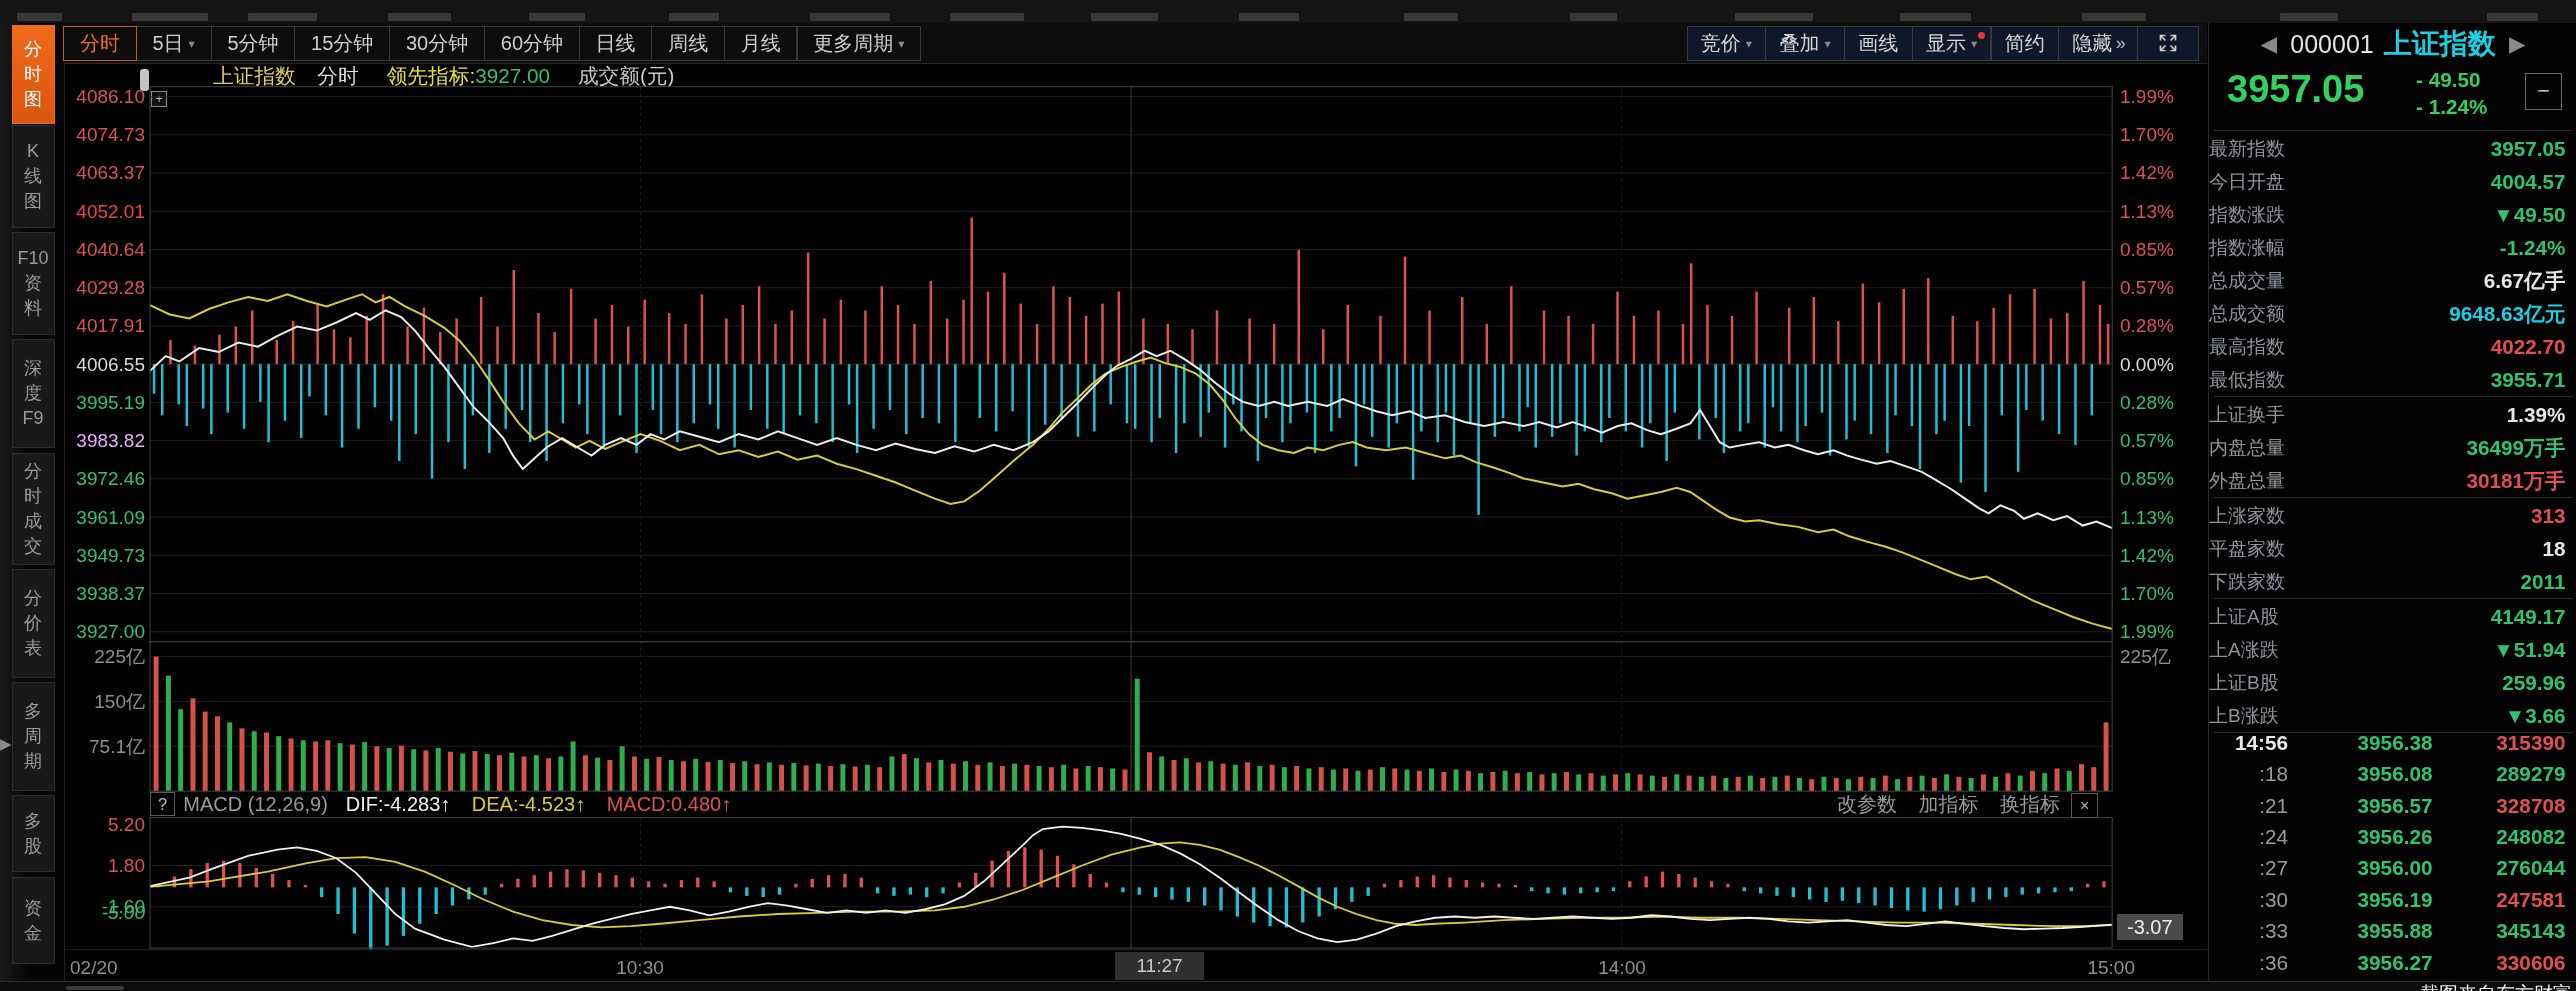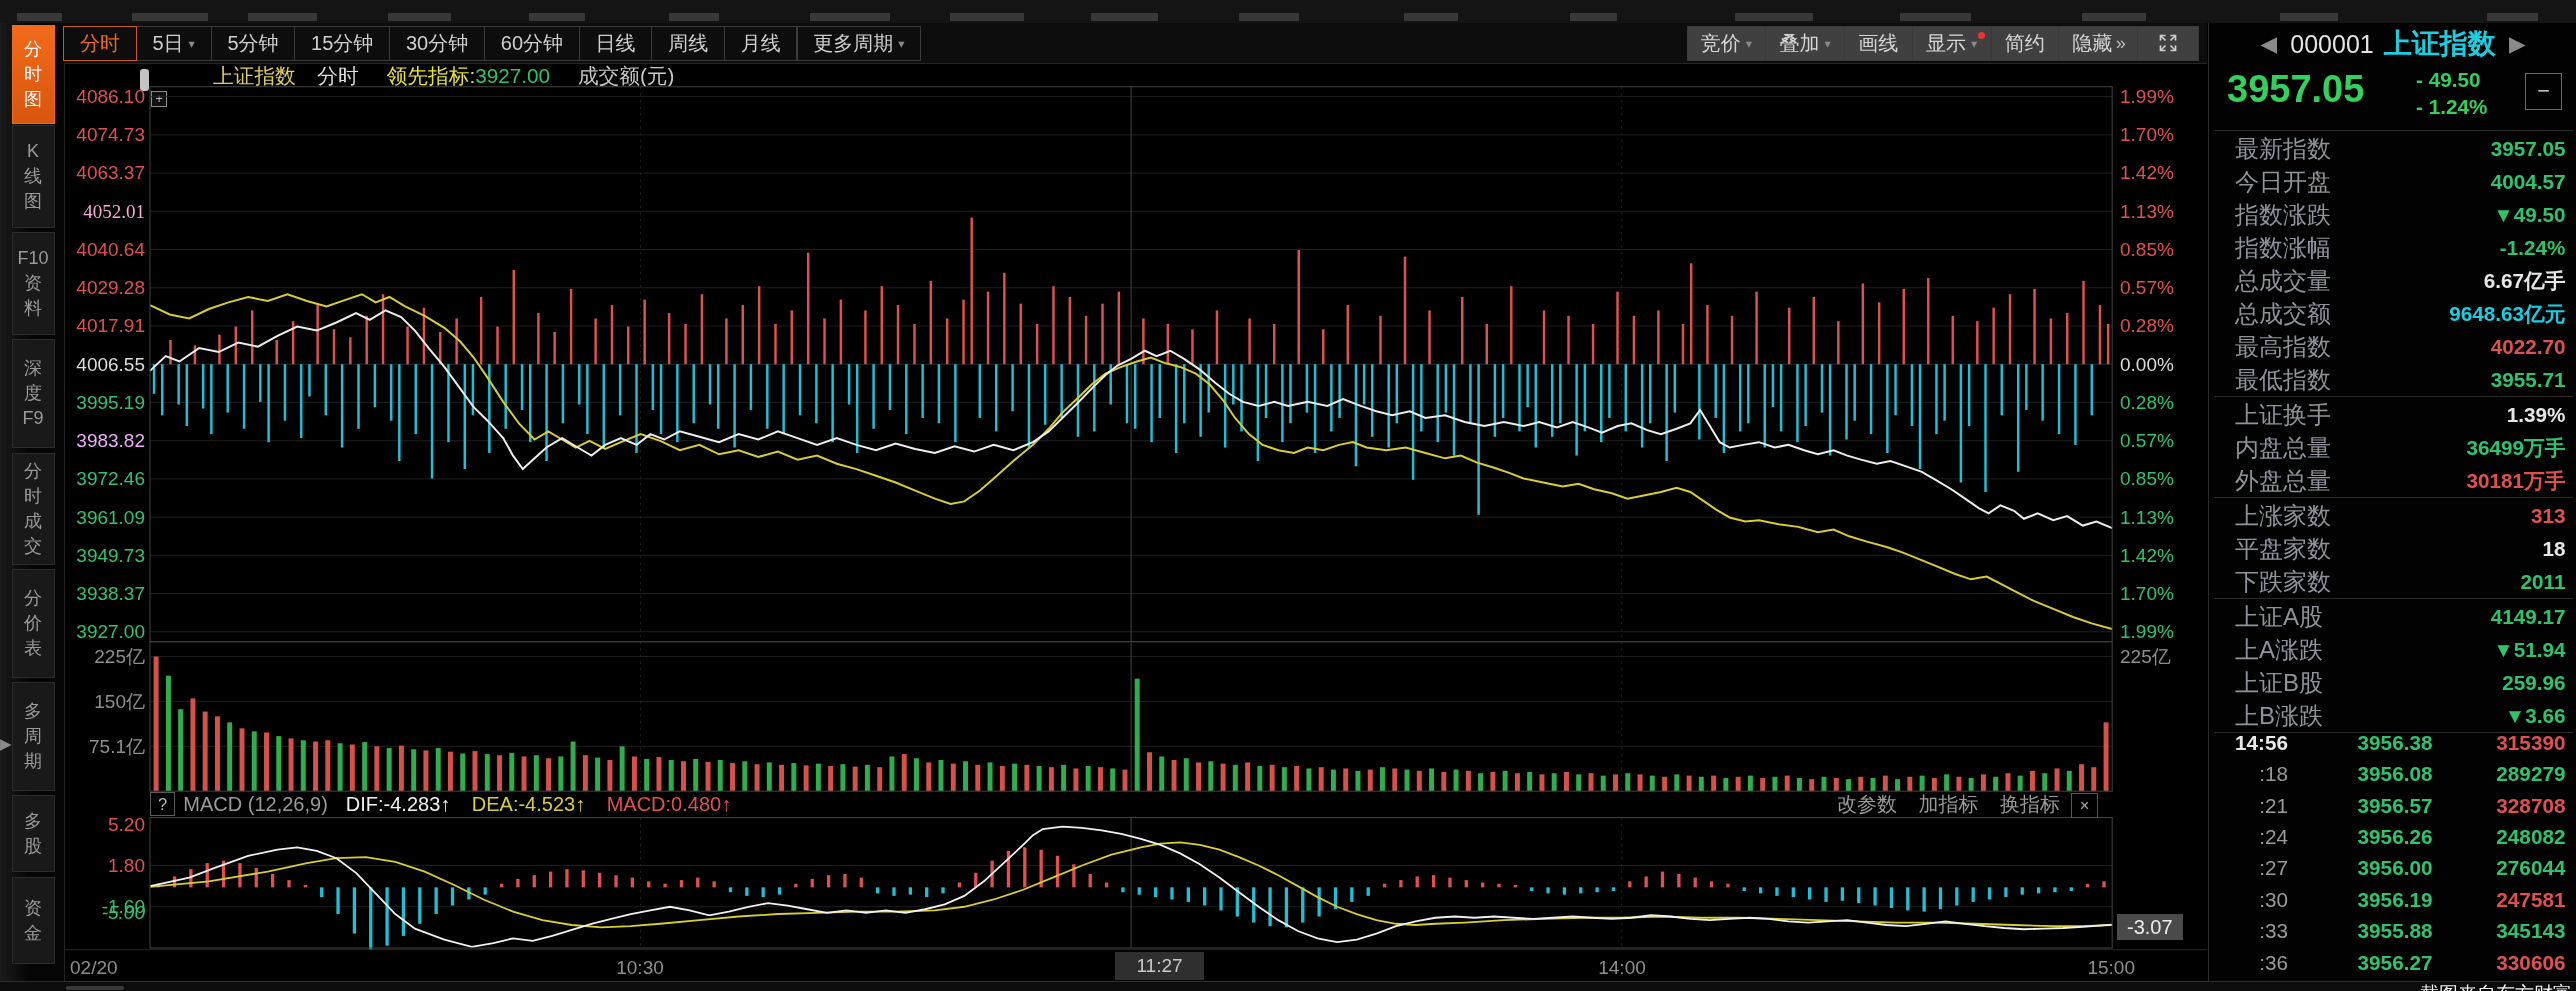--- a/index.html
+++ b/index.html
@@ -12,21 +12,21 @@
 
   
   #toolbar{left:64px;top:23px;width:2143px;height:40px;background:#0d0d0d;border-bottom:0.8px solid #262626;}
   #period-tabs{position:absolute;left:0;top:2.5px;display:flex;}
   .ptab{height:33px;display:flex;align-items:center;justify-content:center;padding:0 15.7px;
         border:0.8px solid #3a3a3a;margin-left:-0.8px;color:#cfcfcf;font-size:20px;cursor:pointer;background:#0d0d0d;white-space:nowrap;}
   .ptab.active{color:#f06a1e;border-color:#c85a1e;z-index:2;}
   .caret{font-size:12.4px;color:#8a8a8a;margin-left:5px;}
   #right-tools{position:absolute;right:8.3px;top:2.5px;display:flex;align-items:center;}
   .rtool{position:relative;height:33px;display:flex;align-items:center;justify-content:center;padding:0 13.2px;
-         border:0.8px solid #3a3a3a;margin-left:-0.8px;color:#d6d6d6;font-size:20px;cursor:pointer;background:#404040;white-space:nowrap;}
+         border:0.8px solid #3a3a3a;margin-left:-0.8px;color:#d6d6d6;font-size:20px;cursor:pointer;background:#0f172a;white-space:nowrap;}
   .red-dot{position:absolute;right:5px;top:5px;width:7.4px;height:7.4px;border-radius:50%;background:#e33;}
   .chev{color:#bbb;font-size:18px;margin-left:3.3px;letter-spacing:-1.7px;}
   #expand-btn{width:33px;}
 
   
   #sidebar{left:0;top:23px;width:64px;height:968px;background:linear-gradient(90deg,#1b1b1b,#050505 45%);border-right:0.8px solid #222;}
   .side-item{position:absolute;left:11.6px;width:41px;display:flex;flex-direction:column;align-items:center;justify-content:center;
              background:#191919;border:0.8px solid #2c2c2c;color:#9a9a9a;font-size:18px;line-height:25px;cursor:pointer;}
   .side-item.active{background:linear-gradient(180deg,#f26a1b,#d8560e);color:#fff;border-color:#f26a1b;}
   #side-collapse{left:0;top:707px;width:11.6px;height:28px;color:#8a8a8a;font-size:15px;display:flex;align-items:center;cursor:pointer;}
@@ -69,21 +69,21 @@
   #q-head .nav{color:#8a8a8a;font-size:21.5px;cursor:pointer;}
   #q-head .code{color:#e3e3e3;font-size:25px;margin:0 10px 0 13.2px;}
   #q-head .name{color:#17d0e4;font-size:28px;font-weight:700;margin-right:13.2px;}
   #q-price-row{position:absolute;left:0;top:43px;width:368px;height:59px;}
   #q-price{position:absolute;left:18px;top:1.7px;font-size:38px;font-weight:700;color:#33d05e;}
   #q-chg{position:absolute;left:207px;top:0;font-size:20.7px;font-weight:700;color:#33d05e;line-height:27px;}
   #q-min{position:absolute;right:15px;top:6.6px;width:35px;height:35px;border:0.8px solid #6a6a6a;color:#c9c9c9;
          display:flex;align-items:center;justify-content:center;font-size:21.5px;cursor:pointer;}
   .q-div{position:absolute;left:5px;width:359px;height:0;border-top:0.8px solid #2a2a2a;}
   .q-row{position:absolute;left:0;width:368px;height:33px;display:flex;align-items:center;}
-  .q-row .ql{color:#8f949c;font-size:24px;margin-left:26px;}
+  .q-row .ql{color:#8f949c;font-size:19px;margin-left:0;}
   .q-row .qv{position:absolute;right:11.6px;font-size:20.7px;font-weight:700;}
   .tick-row{position:absolute;left:0;width:368px;height:31px;display:flex;align-items:center;font-size:20.7px;font-weight:700;}
   .tick-row .tt{width:79px;text-align:right;color:#9a9a9a;font-weight:400;}
   .tick-row.first .tt{color:#e8e8e8;font-weight:700;}
   .tick-row .tp{position:absolute;left:124px;width:124px;text-align:center;}
   .tick-row .tv{position:absolute;right:11.6px;}
   #watermark{position:absolute;right:5px;top:958px;color:#f2f2f2;font-size:19px;text-shadow:0.8px 0.8px 1.7px #000,0 0 3.3px #000;z-index:5;}
 
   
   #bottom-strip{left:0;top:981px;width:2576px;height:10px;background:#0c0c0c;border-top:0.8px solid #2e2e2e;}
@@ -778,21 +778,21 @@
           <rect x="181" y="777" width="2376" height="181" fill="none" stroke="#3f3f3f" stroke-width="1.3"></rect>
           <rect x="181" y="990" width="2376" height="158" fill="none" stroke="#3f3f3f" stroke-width="1.3"></rect>
           <line x1="78" y1="1150" x2="2672" y2="1150" stroke="#2e2e2e"></line>
         </g>
       </svg>
     </div>
   <div id="chart-labels" class="abs" style="left:0;top:0;width:2576px;height:991px;pointer-events:none;">
       <div class="ax-label al-left" style="top: 86px; color: rgb(224, 80, 80);">4086.10</div>
       <div class="ax-label al-left" style="top: 124px; color: rgb(224, 80, 80);">4074.73</div>
       <div class="ax-label al-left" style="top: 162px; color: rgb(224, 80, 80);">4063.37</div>
-      <div class="ax-label al-left" style="top: 201px; color: #f9a8d4; font-family: Liberation Serif, serif;">4052.01</div>
+      <div class="ax-label al-left" style="top: 201px; color: #ef4444;">4052.01</div>
       <div class="ax-label al-left" style="top: 239px; color: rgb(224, 80, 80);">4040.64</div>
       <div class="ax-label al-left" style="top: 277px; color: rgb(224, 80, 80);">4029.28</div>
       <div class="ax-label al-left" style="top: 315px; color: rgb(224, 80, 80);">4017.91</div>
       <div class="ax-label al-left" style="top: 354px; color: rgb(220, 220, 220);">4006.55</div>
       <div class="ax-label al-left" style="top: 392px; color: rgb(46, 196, 110);">3995.19</div>
       <div class="ax-label al-left" style="top: 430px; color: #f0abfc;">3983.82</div>
       <div class="ax-label al-left" style="top: 468px; color: rgb(46, 196, 110);">3972.46</div>
       <div class="ax-label al-left" style="top: 507px; color: rgb(46, 196, 110);">3961.09</div>
       <div class="ax-label al-left" style="top: 545px; color: rgb(46, 196, 110);">3949.73</div>
       <div class="ax-label al-left" style="top: 583px; color: rgb(46, 196, 110);">3938.37</div>

